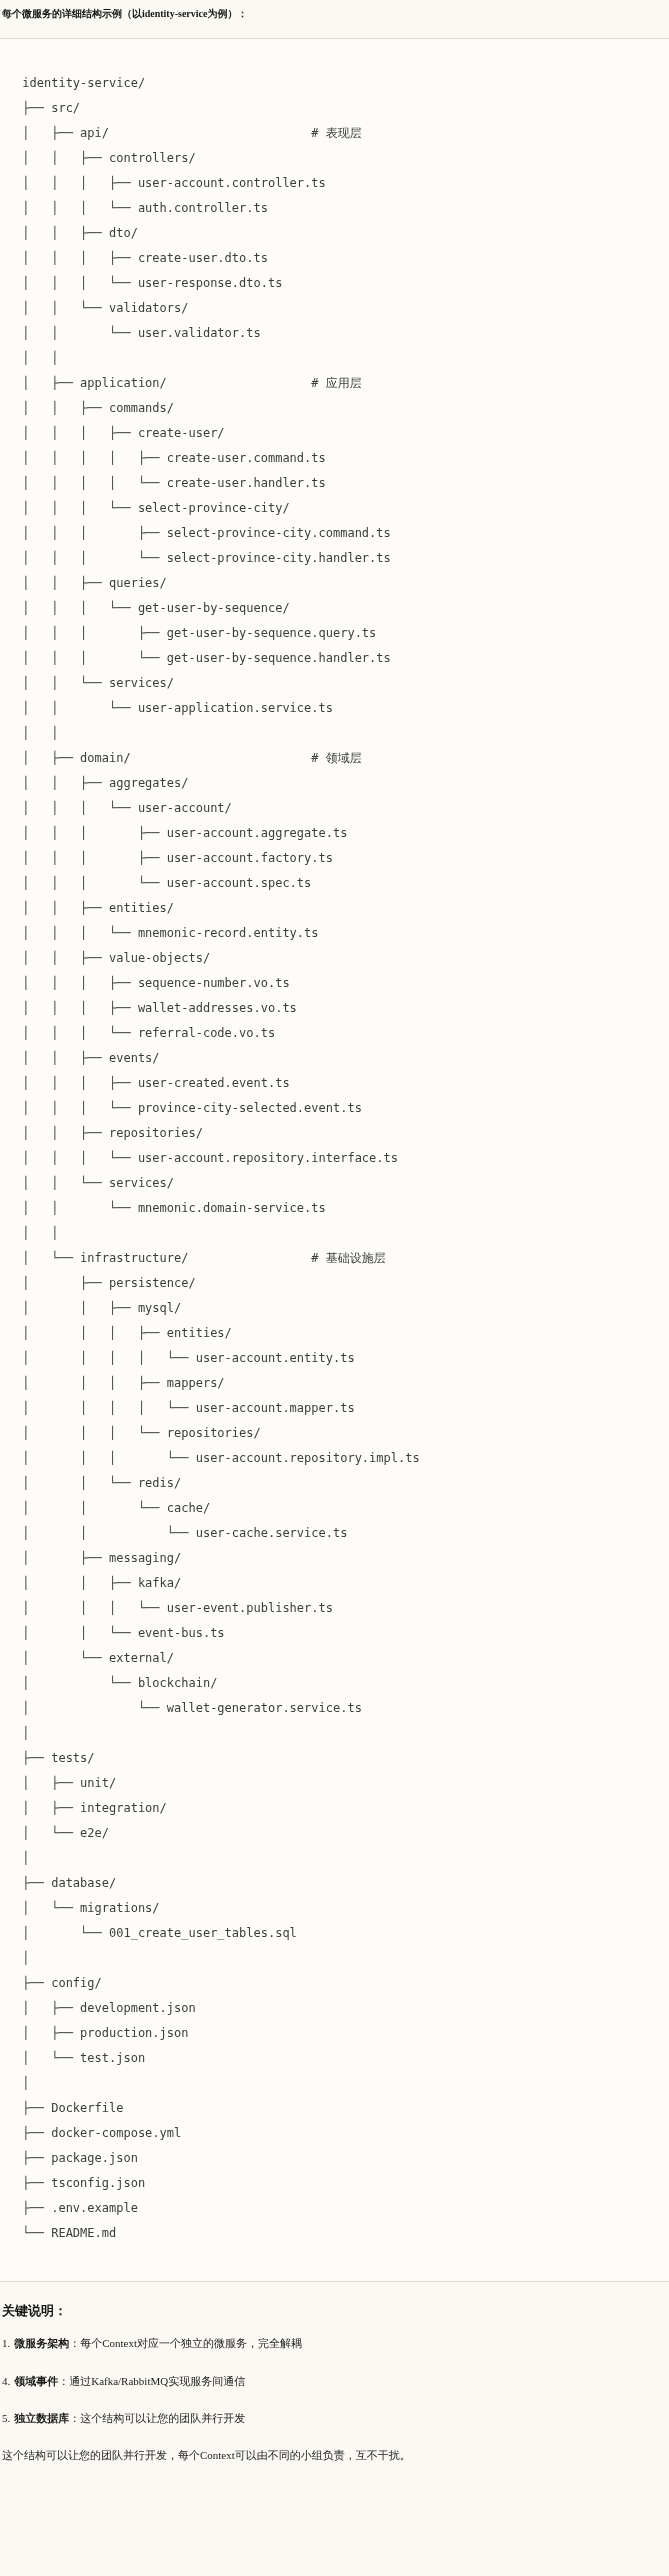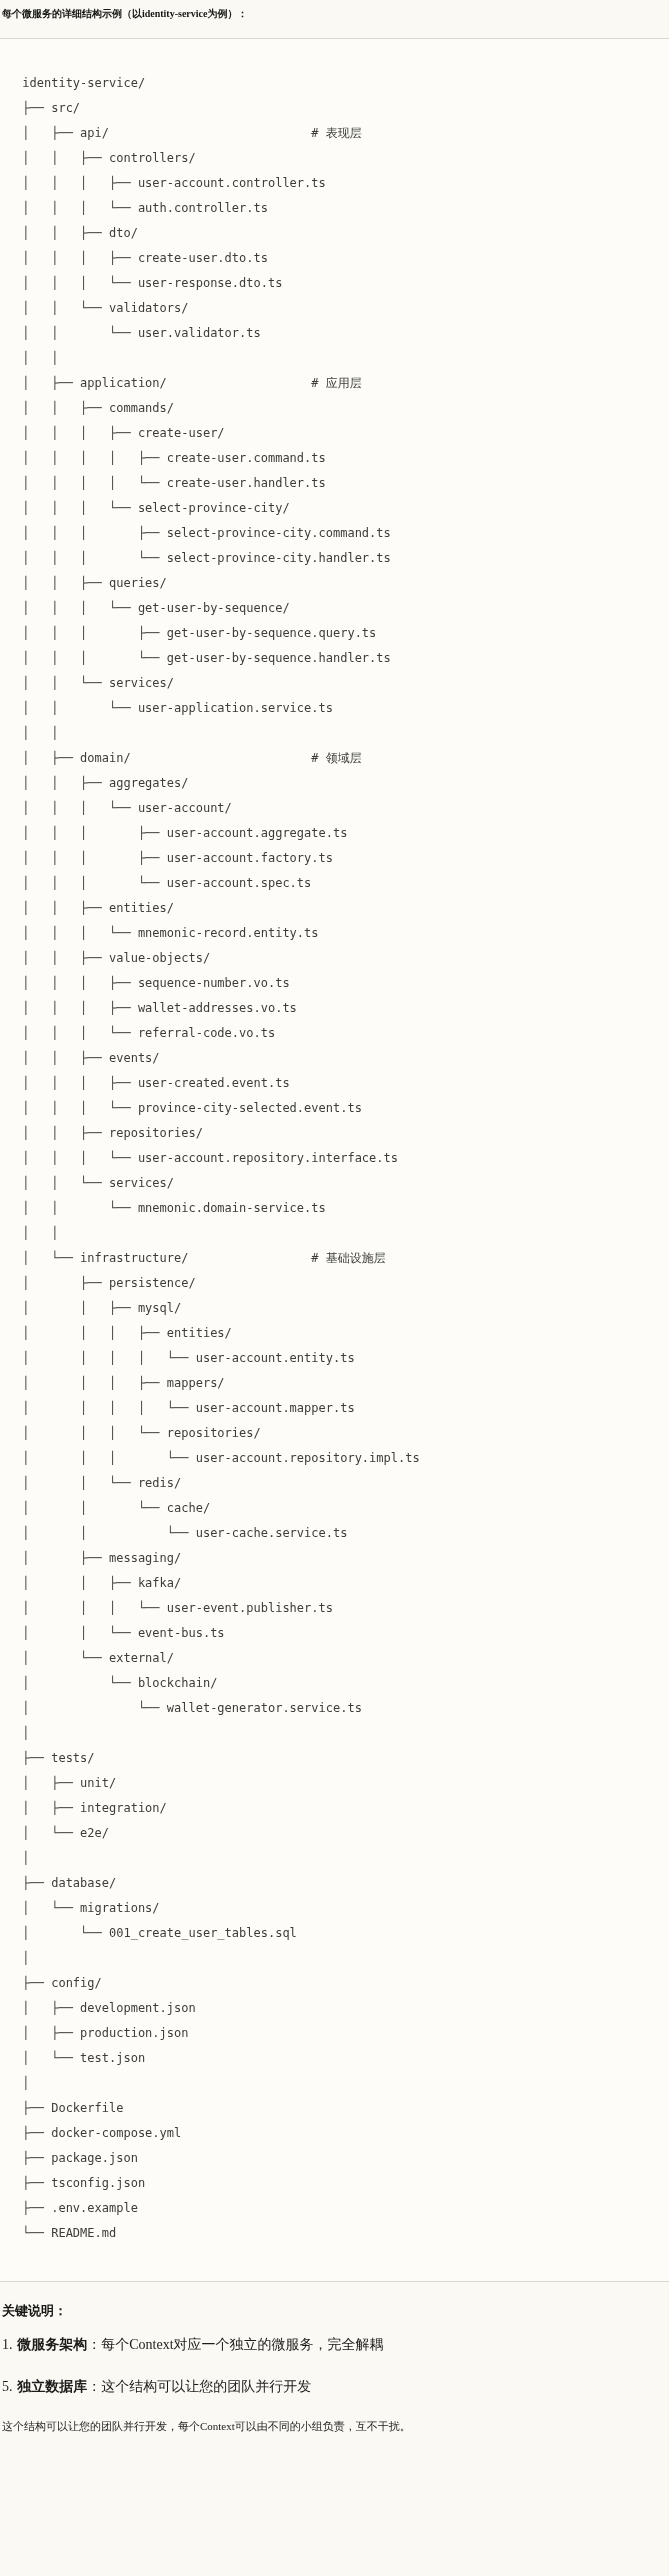--- a/index.html
+++ b/index.html
@@ -52,21 +52,21 @@
     font-weight:bold;
     color:#161614;
   }
   .notes-list{
     margin:0;
     padding:0;
     list-style:none;
   }
   .note-item{
     margin:0 0 22.5px 0;
-    font-size:14px;
+    font-size:11px;
     line-height:1.35;
   }
   .note-number{
     display:inline-block;
     margin-right:1.3px;
   }
   .note-label{
     font-weight:bold;
   }
   .closing-paragraph{
@@ -169,18 +169,19 @@
 ├── tsconfig.json
 ├── .env.example
 └── README.md</pre>
 </div>
 
 <div class="notes">
   <h2 class="notes-heading">关键说明：</h2>
 
   <ol class="notes-list">
     <li class="note-item"><span class="note-number">1.</span> <span class="note-label">微服务架构</span><span>：</span><span>每个Context对应一个独立的微服务，完全解耦</span></li>
+    <li class="note-item"><span class="note-number">4.</span> <span class="note-label">领域事件</span><span>：</span><span>通过Kafka/RabbitMQ实现服务间通信</span></li>
     <li class="note-item"><span class="note-number">5.</span> <span class="note-label">独立数据库</span><span>：</span><span>这个结构可以让您的团队并行开发</span></li>
   </ol>
 
   <p class="closing-paragraph">这个结构可以让您的团队并行开发，每个Context可以由不同的小组负责，互不干扰。</p>
 </div>
 
 
 </body></html>

